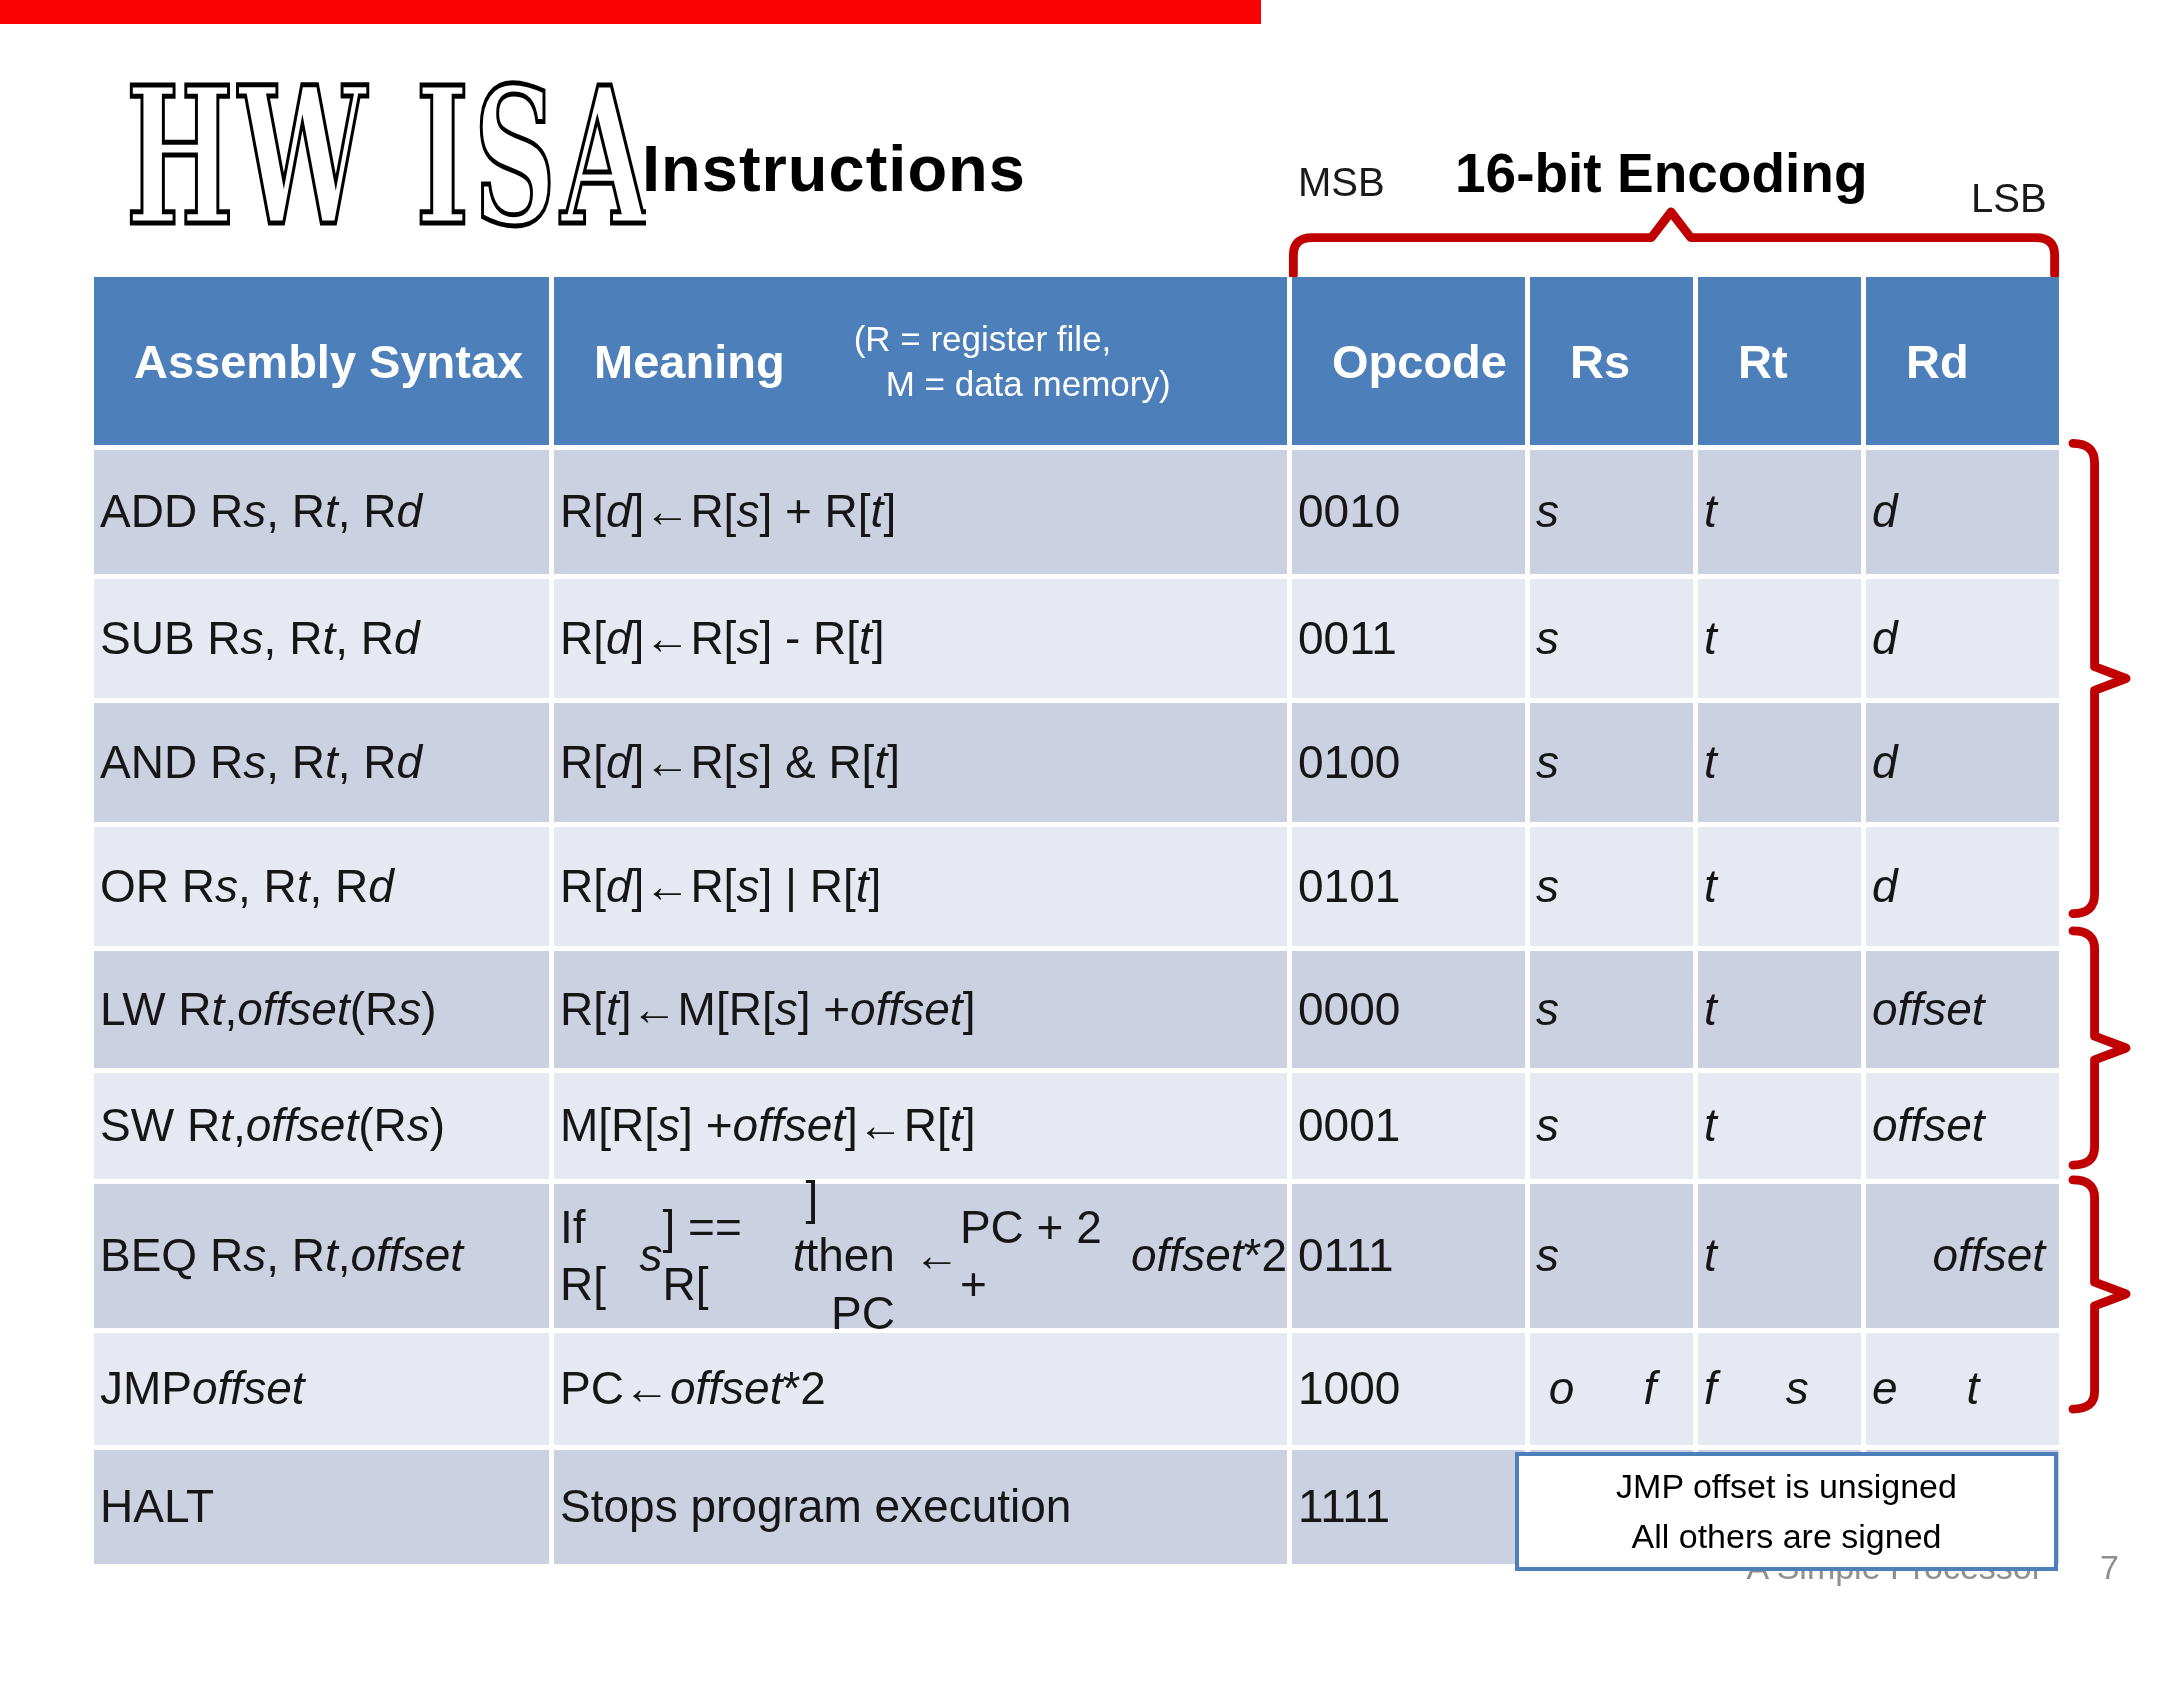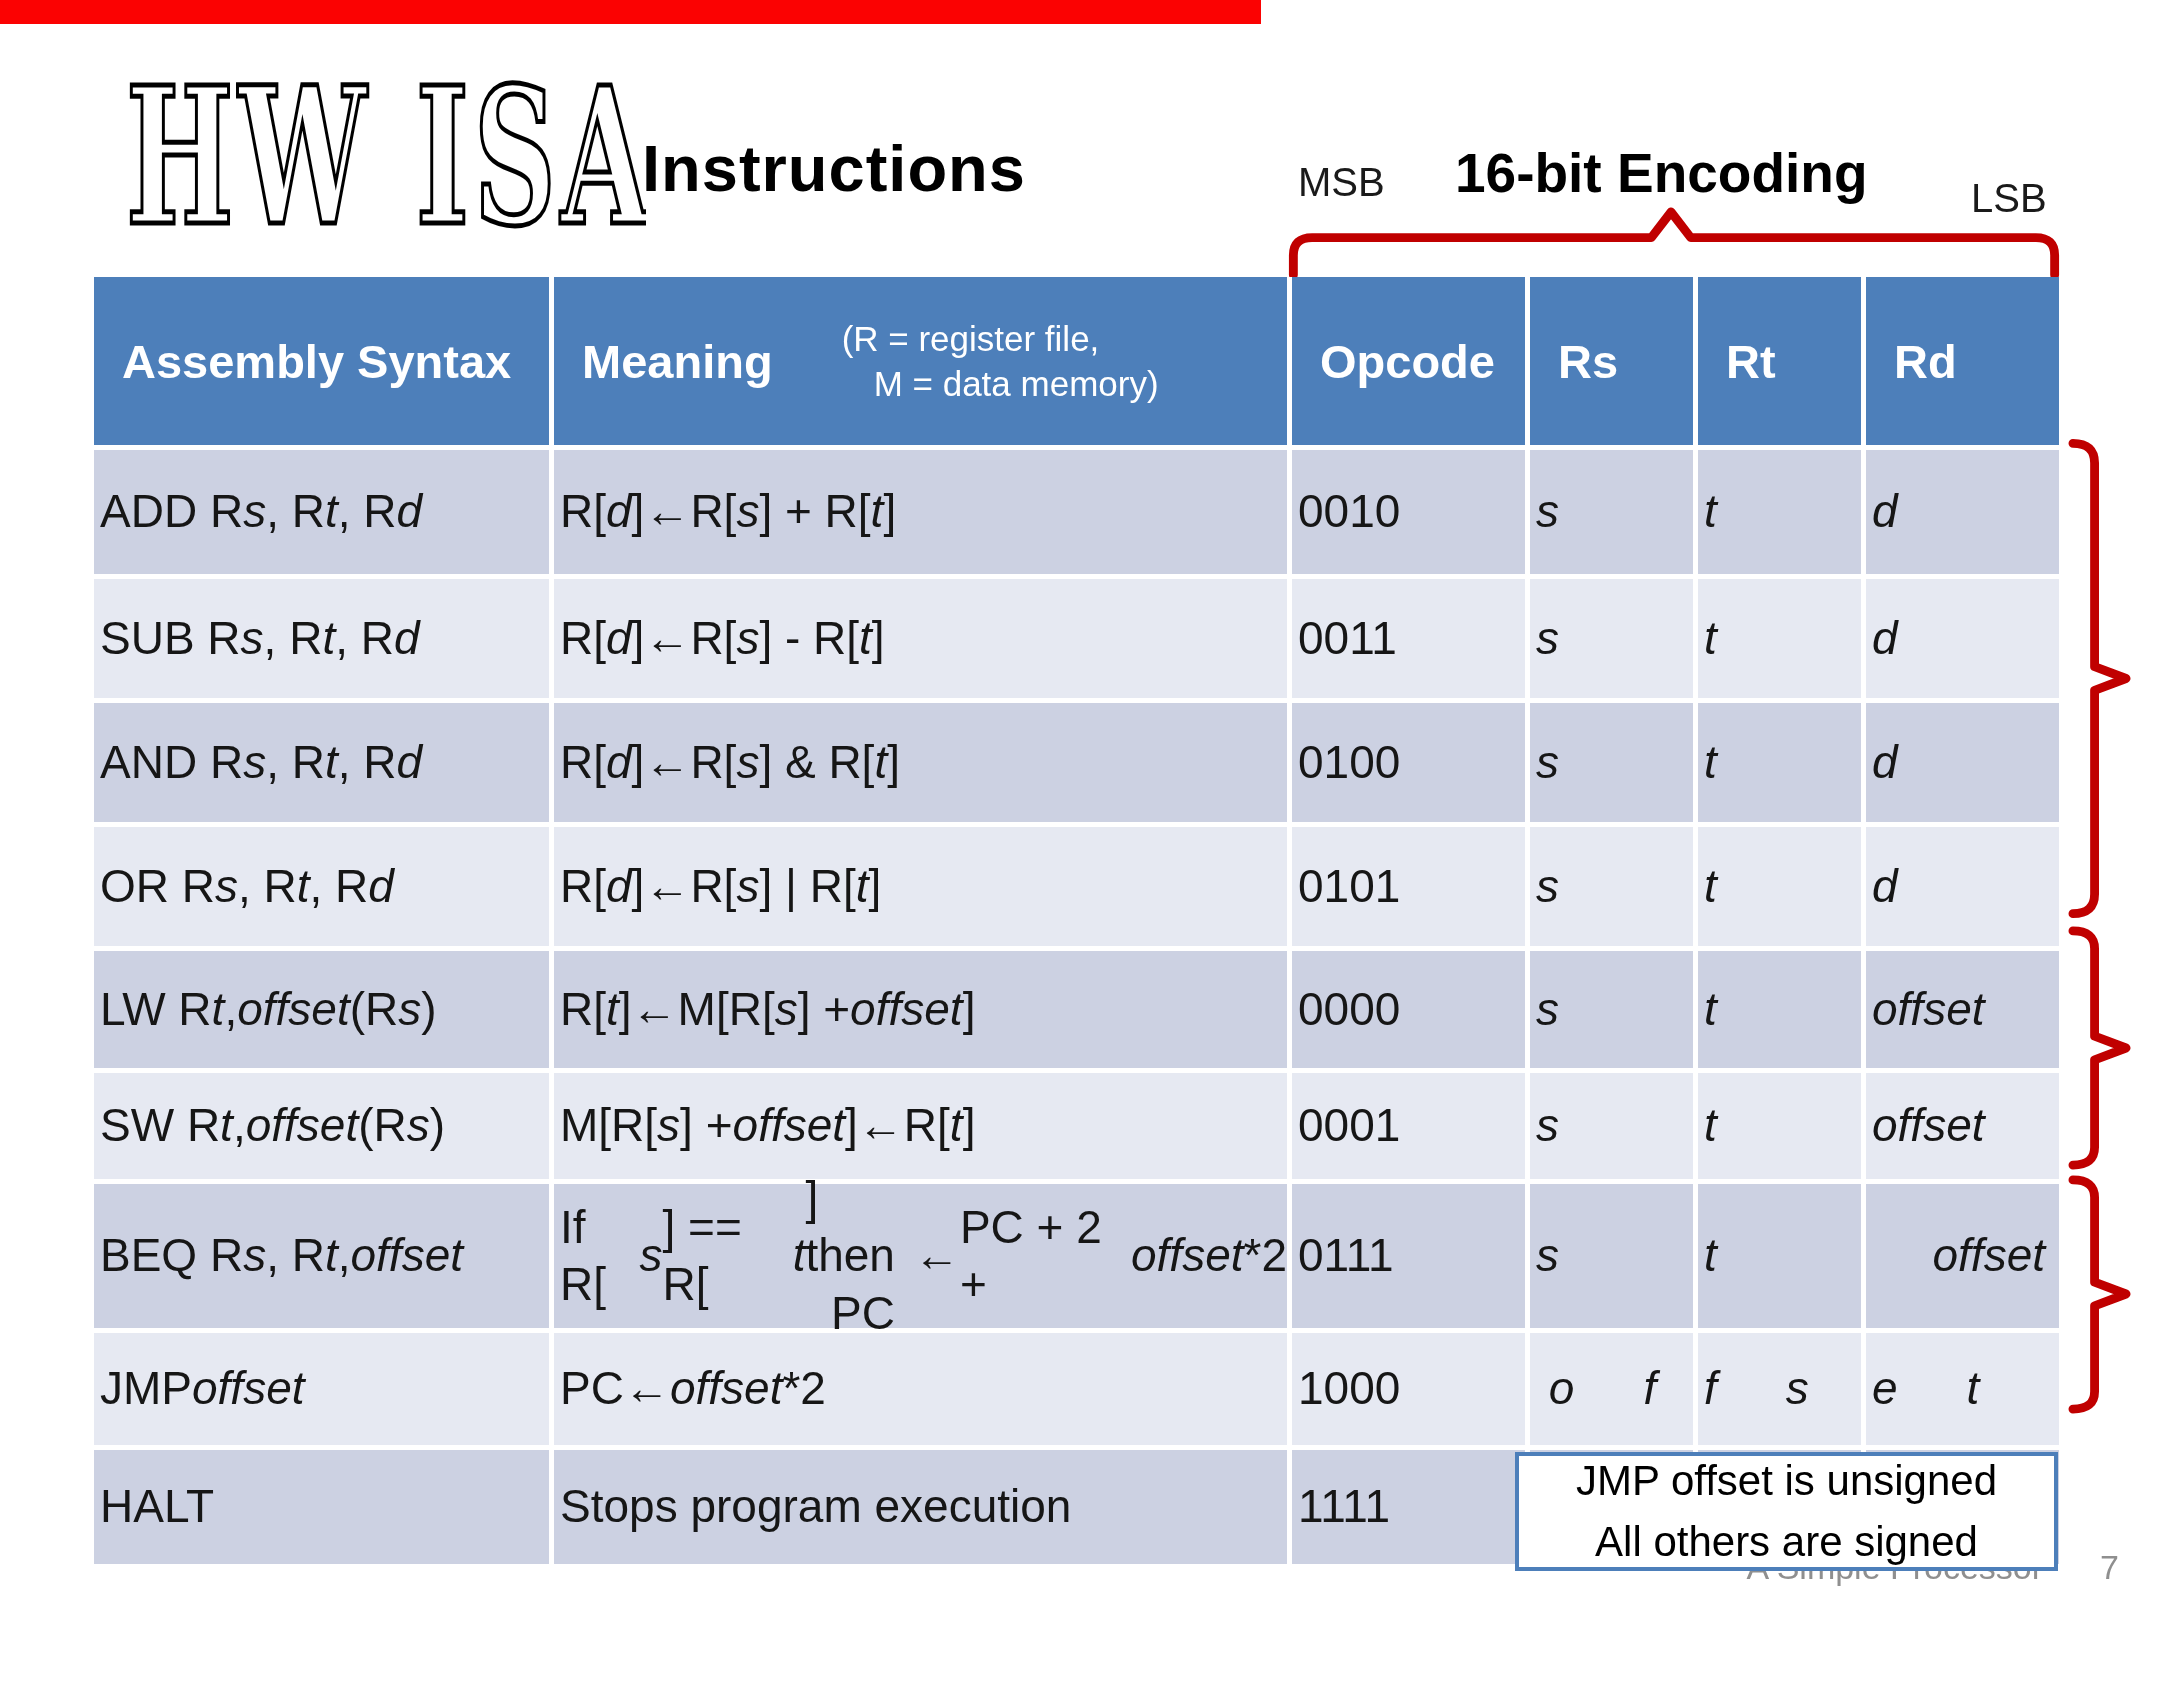--- a/index.html
+++ b/index.html
@@ -19,33 +19,33 @@
   #encoding-title{left:1455px;top:141px;font-size:55px;font-weight:bold;color:#000;}
 
   svg.red-brace{overflow:visible;}
   svg.red-brace path{fill:none;stroke:#c00000;stroke-width:9;stroke-linecap:round;stroke-linejoin:round;}
 
   #table-grid{left:94px;top:277px;display:grid;
     grid-template-columns:455px 733px 233px 163px 163px 193px;
     grid-template-rows:168px 124px 119px 119px 119px 117px 106px 144px 112px 114px;
     gap:5px;background:#ffffff;}
   .hdr{background:#4d7fba;color:#ffffff;font-weight:bold;font-size:47px;
-       display:flex;align-items:center;padding-left:28px;}
+       display:flex;align-items:center;padding-left:40px;}
   .hdr-note{font-weight:normal;font-size:35px;line-height:1.3;margin-left:69px;}
   .hdr-note .l2{margin-left:32px;}
   .cell{display:flex;align-items:center;padding-left:6px;font-size:46px;line-height:1.25;}
   .band-dark{background:#ccd1e2;}
   .band-light{background:#e6e9f2;text-align:right;}
   .cell.right{justify-content:flex-end;padding-right:14px;padding-left:0;}
   .cell i{font-style:italic;}
   .cell b{font-weight:bold;}
 
   #note-box{left:1515px;top:1452px;width:535px;height:111px;background:#ffffff;
     border:4px solid #4d7fba;display:flex;flex-direction:column;justify-content:center;
-    align-items:center;font-size:42px;line-height:1.45;color:#000;z-index:5;text-align:center;}
+    align-items:center;font-size:34px;line-height:1.45;color:#000;z-index:5;text-align:center;}
 
   #footer{left:1673px;top:1548px;width:446px;display:flex;justify-content:flex-end;
     gap:57px;font-size:34px;color:#8f8f8f;}
 </style>
 </head>
 <body>
 
 <div class="abs" id="top-bar"></div>
 
 <svg class="abs" id="logo-svg" width="525" height="183" viewBox="0 0 530 185">

